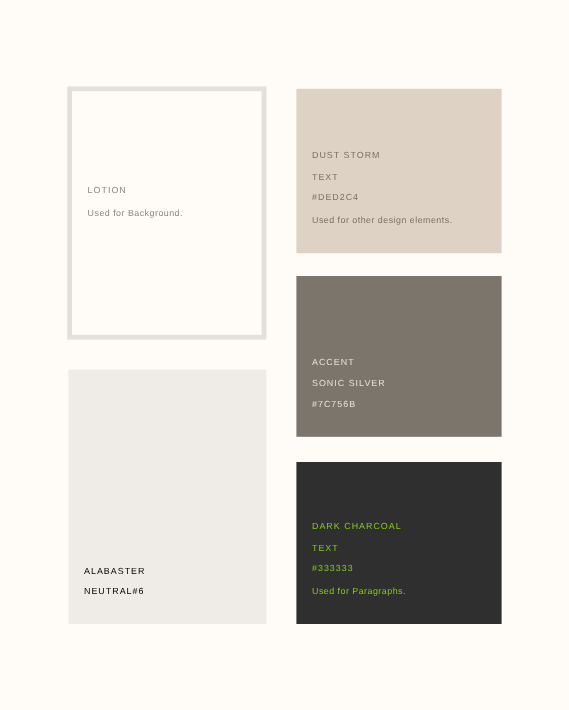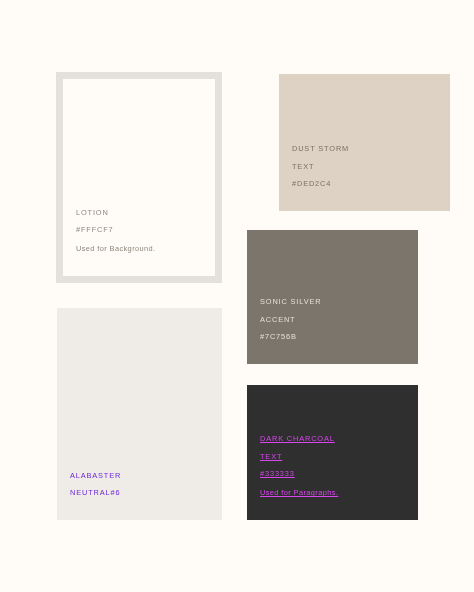--- a/index.html
+++ b/index.html
@@ -21,22 +21,23 @@
   }
   .swatch-card {
     position: absolute;
     box-sizing: border-box;
     display: flex;
     flex-direction: column;
     justify-content: flex-end;
     padding: 0 0 18px 13px;
   }
   .swatch-card.bordered {
-    border: 7px solid #7f1d1d;
+    border: 4px solid #7f1d1d;
     background: #fffcf7;
+    justify-content: center;
   }
   .line {
     font-size: 7.4px;
     letter-spacing: 0.85px;
     line-height: 17.6px;
     white-space: nowrap;
   }
   .line.desc {
     letter-spacing: 0.4px;
     margin-top: 1.5px;
@@ -48,41 +49,41 @@
   #card-sonicsilver   { left: 247px; top: 230px; width: 171px; height: 134px; }
   #card-darkcharcoal  { left: 247px; top: 385px; width: 171px; height: 135px; }
 </style>
 </head>
 <body style="background: rgb(255, 252, 247);">
 
 <div id="board">
 
   <div class="swatch-card bordered" id="card-lotion" style="background: rgb(255, 252, 247); color: rgb(141, 134, 124); border-color: rgb(228, 225, 218);">
     <div class="line">LOTION</div>
-    <div class="line">#FFFCF7</div>
     <div class="line desc">Used for Background.</div>
   </div>
 
-  <div class="swatch-card" id="card-alabaster" style="background: rgb(239, 236, 231); color: #6d28d9;">
+  <div class="swatch-card" id="card-alabaster" style="background: rgb(239, 236, 231); color: #000000;">
     <div class="line">ALABASTER</div>
     <div class="line">NEUTRAL#6</div>
   </div>
 
-  <div class="swatch-card" id="card-duststorm" style="background: rgb(222, 210, 196); color: rgb(122, 113, 100); margin-left: 32px;">
+  <div class="swatch-card" id="card-duststorm" style="background: rgb(222, 210, 196); color: rgb(122, 113, 100);">
     <div class="line">DUST STORM</div>
     <div class="line">TEXT</div>
     <div class="line">#DED2C4</div>
+    <div class="line desc">Used for other design elements.</div>
   </div>
 
   <div class="swatch-card" id="card-sonicsilver" style="background: rgb(124, 117, 107); color: rgb(230, 225, 218);">
+    <div class="line">ACCENT</div>
     <div class="line">SONIC SILVER</div>
-    <div class="line">ACCENT</div>
     <div class="line">#7C756B</div>
   </div>
 
-  <div class="swatch-card" id="card-darkcharcoal" style="background: rgb(47, 47, 47); color: #d946ef; text-decoration: underline;">
+  <div class="swatch-card" id="card-darkcharcoal" style="background: rgb(47, 47, 47); color: #84cc16;">
     <div class="line">DARK CHARCOAL</div>
     <div class="line">TEXT</div>
     <div class="line">#333333</div>
     <div class="line desc">Used for Paragraphs.</div>
   </div>
 
 </div>
 
 </body></html>

